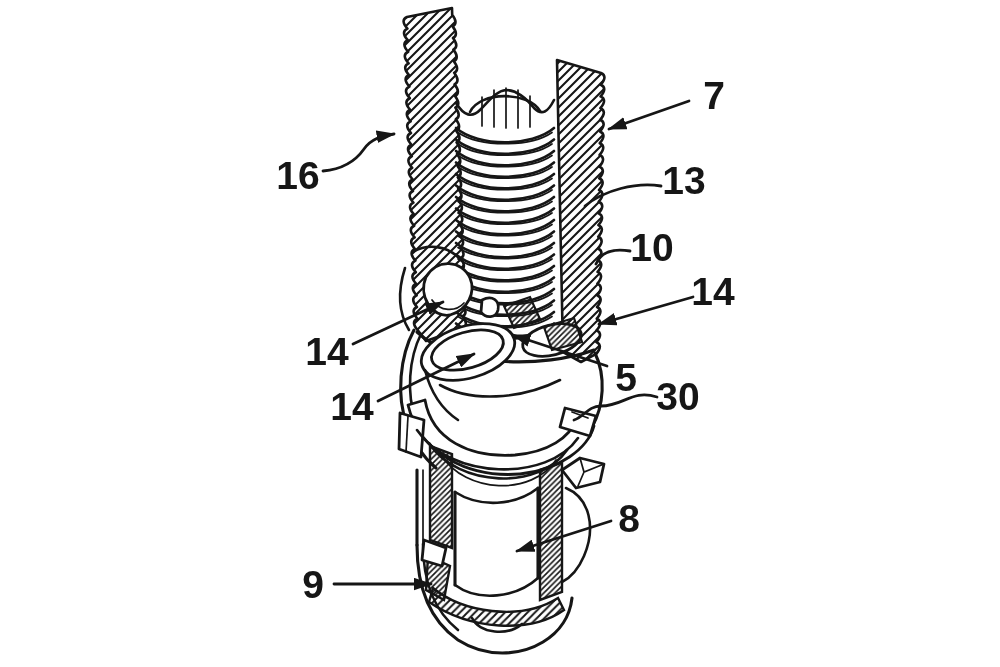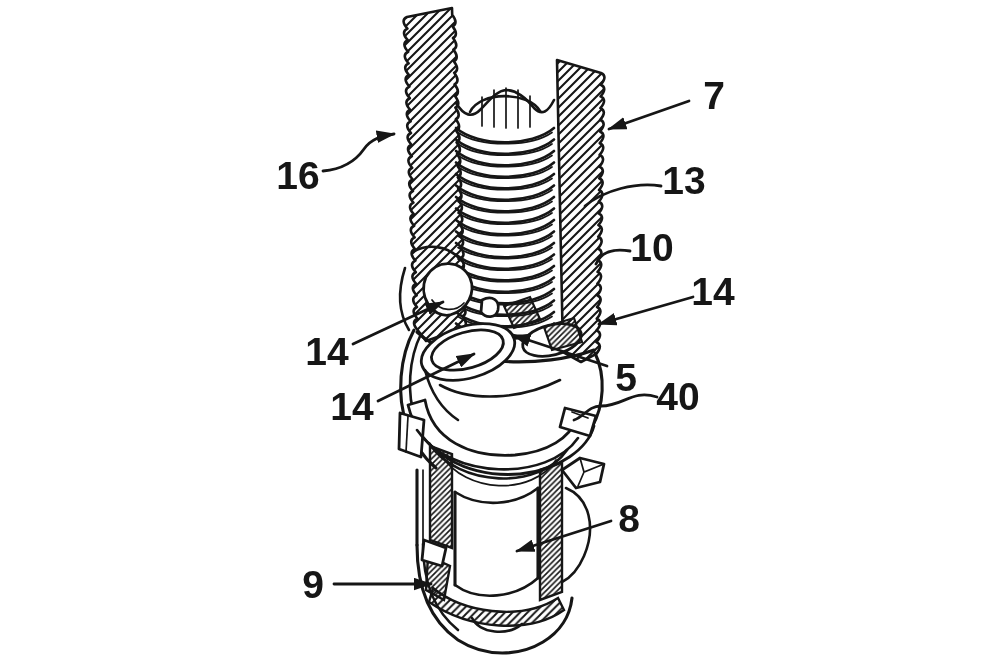--- a/index.html
+++ b/index.html
@@ -142,16 +142,16 @@
   </svg>
 
   <div class="ref-label" style="left:714px;top:95px">7</div>
   <div class="ref-label" style="left:298px;top:175px">16</div>
   <div class="ref-label" style="left:684px;top:180px">13</div>
   <div class="ref-label" style="left:652px;top:247px">10</div>
   <div class="ref-label" style="left:713px;top:291px">14</div>
   <div class="ref-label" style="left:327px;top:351px">14</div>
   <div class="ref-label" style="left:352px;top:406px">14</div>
   <div class="ref-label" style="left:626px;top:377px">5</div>
-  <div class="ref-label" style="left:678px;top:396px">40</div>
+  <div class="ref-label" style="left:678px;top:396px">30</div>
   <div class="ref-label" style="left:629px;top:518px">8</div>
   <div class="ref-label" style="left:313px;top:584px">9</div>
 </div>
 
 </body></html>

